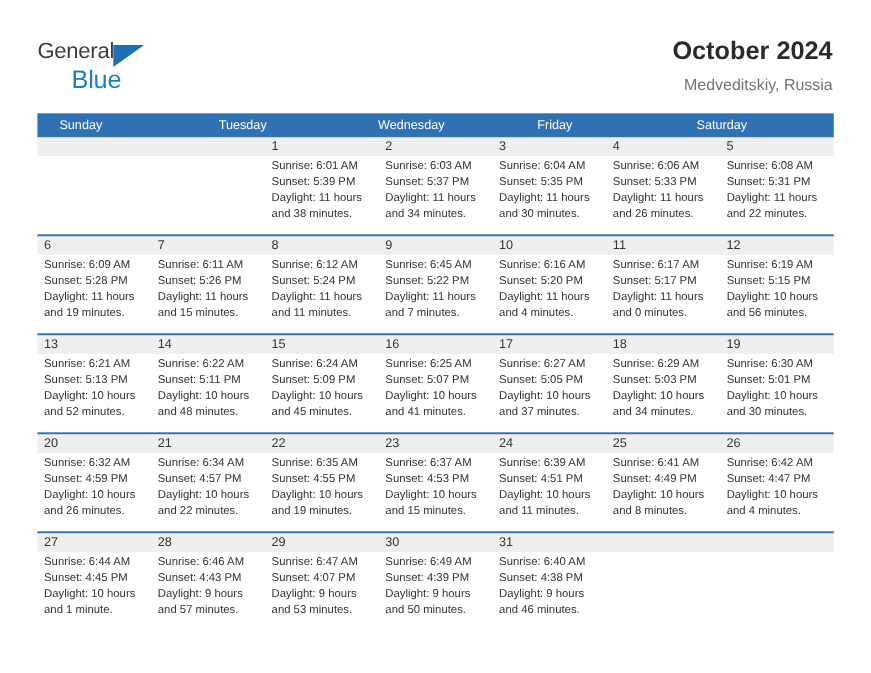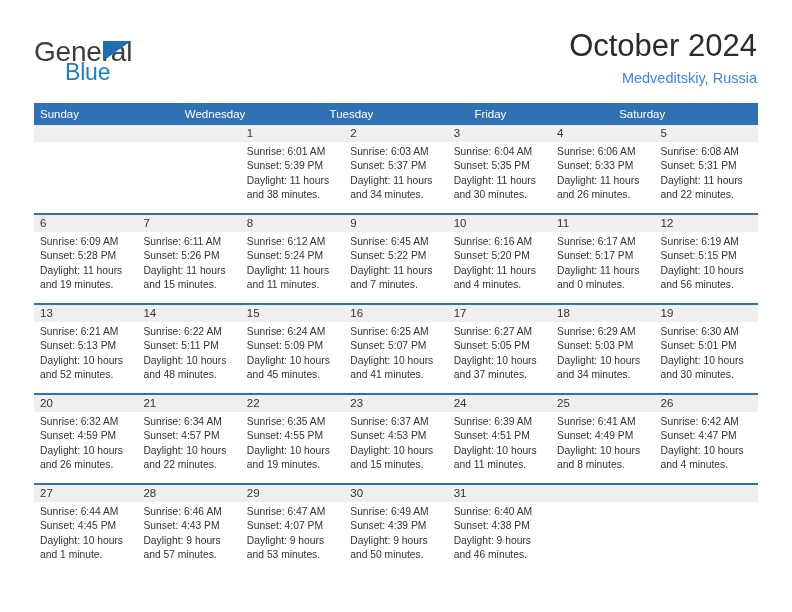--- a/index.html
+++ b/index.html
@@ -33,21 +33,21 @@
     position: absolute;
     left: 34px;
     top: 36px;
     width: 220px;
     height: 48px;
   }
   .brand-general {
     position: absolute;
     left: 0;
     top: 0;
-    font-size: 28px;
+    font-size: 20px;
     letter-spacing: -0.2px;
     color: #3b3b3b;
     font-family: "Liberation Sans", sans-serif;
   }
   .brand-tri {
     position: absolute;
     left: 69px;
     top: 5px;
     width: 0;
     height: 0;
@@ -63,29 +63,29 @@
     color: #1a7ec9;
     font-family: "Liberation Sans", sans-serif;
   }
   .title-block {
     position: absolute;
     right: 35px;
     top: 30px;
     text-align: right;
   }
   .cal-title {
-    font-size: 31px;
-    font-weight: normal;
+    font-size: 23px;
+    font-weight: bold;
     color: #2b2b2b;
     line-height: 32px;
     white-space: nowrap;
   }
   .cal-subtitle {
     font-size: 14.5px;
-    color: #3b82f6;
+    color: #737373;
     line-height: 20px;
     margin-top: 6px;
     white-space: nowrap;
   }
 
   
   .calendar {
     position: absolute;
     left: 34px;
     top: 103px;
@@ -94,21 +94,21 @@
   .dow-row {
     display: flex;
     background: #3071b4;
     height: 22px;
   }
   .dow-cell {
     flex: 1 1 0;
     color: #ffffff;
     font-size: 11.5px;
     line-height: 22px;
-    padding-left: 6px;
+    padding-left: 20px;
     box-sizing: border-box;
     white-space: nowrap;
   }
 
   .week {
     position: relative;
   }
   .week-rule {
     height: 2px;
     background: #3071b4;
@@ -116,20 +116,21 @@
   }
   .week-numbers {
     display: flex;
     background: #efefef;
     height: 17px;
   }
   .week-body {
     display: flex;
     height: 71px;
     background: #ffffff;
+    justify-content: flex-end;
   }
   .daynum {
     flex: 1 1 0;
     box-sizing: border-box;
     padding-left: 6px;
     font-size: 11.5px;
     line-height: 17px;
     color: #333333;
   }
   .daycell {
@@ -160,22 +161,22 @@
     <div class="title-block">
       <div class="cal-title">October 2024</div>
       <div class="cal-subtitle">Medveditskiy, Russia</div>
     </div>
 
   </div>
 
   <div class="calendar">
     <div class="dow-row" id="dow-row">
         <div class="dow-cell">Sunday</div>
+        <div class="dow-cell">Tuesday</div>
         <div class="dow-cell">Wednesday</div>
-        <div class="dow-cell">Tuesday</div>
         <div class="dow-cell">Friday</div>
         <div class="dow-cell">Saturday</div>
       </div>
     <div id="weeks-container">
         <div class="week">
           <div class="week-numbers">
             <div class="daynum"></div>
             <div class="daynum"></div>
             <div class="daynum">1</div>
             <div class="daynum">2</div>

